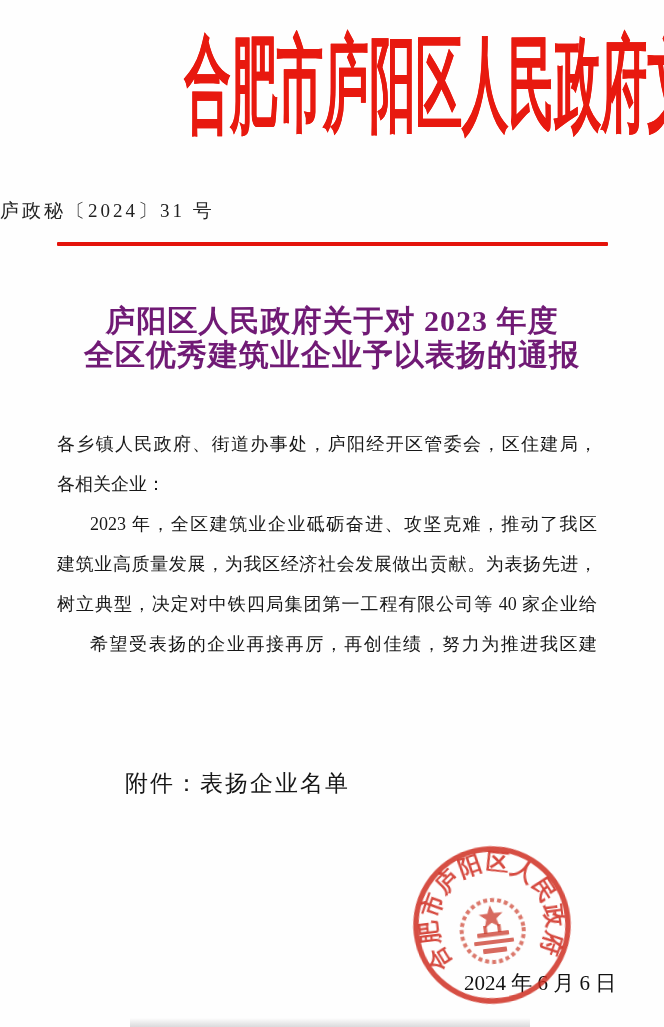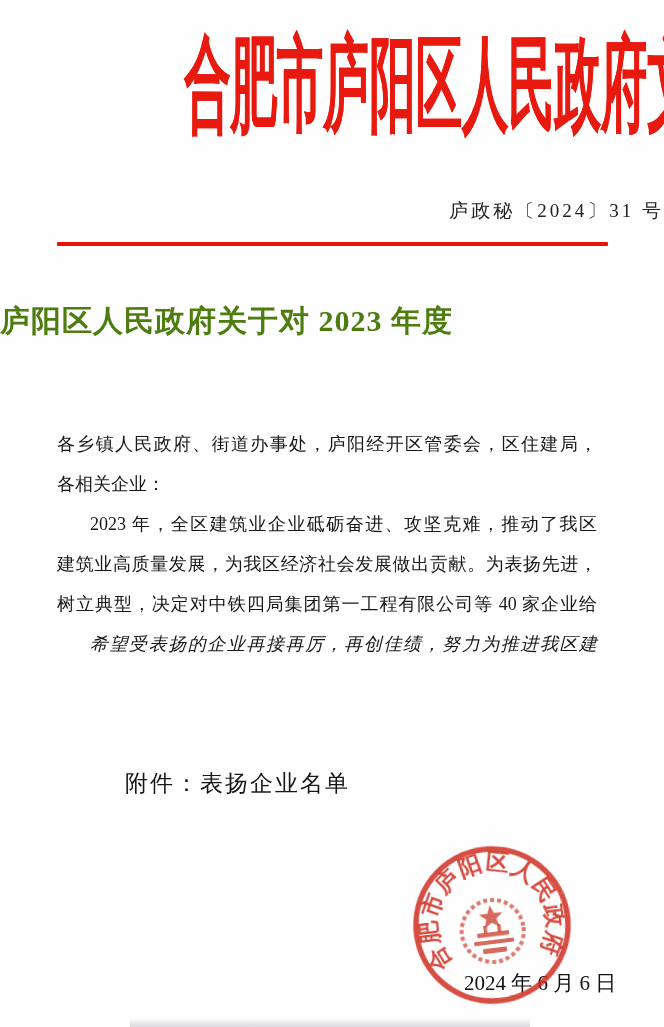--- a/index.html
+++ b/index.html
@@ -29,67 +29,68 @@
     transform-origin: 50% 50%;
     letter-spacing: 0px;
     text-shadow: 0.5px 0 0 #e8190f;
   }
 
   
   .doc-number {
     position: absolute;
     top: 198px; left: 0;
     width: 100%;
-    text-align: right;
+    text-align: left;
     font-size: 19px;
     line-height: 26px;
     letter-spacing: 3px;
     color: #222;
   }
 
   
   .red-line {
     position: absolute;
     top: 242px; left: 57px;
     width: 551px; height: 4px;
     background: #e4130b;
     border-radius: 1px;
   }
 
   
   .doc-title {
     position: absolute;
     top: 304px; left: 0;
     width: 100%;
+    text-align: center;
     font-weight: bold;
     font-size: 30px;
     line-height: 34px;
     letter-spacing: 1px;
-    color: #4d7c0f;
+    color: #701a75;
   }
 
   
   .body-block {
     position: absolute;
     top: 424px; left: 57px;
     width: 540px;
     font-size: 18px;
     line-height: 40px;
     color: #171717;
   }
   .line {
     text-align: justify;
     text-align-last: justify;
     height: 40px;
     overflow: visible;
     white-space: nowrap;
   }
   .line.short { text-align-last: left; }
   .line.indent-first { padding-left: 33px; }
-  .para-indented .line { padding-left: 33px; font-style: italic; }
+  .para-indented .line { padding-left: 33px; }
   .line.full { white-space: normal; }
 
   .attachment {
     position: absolute;
     top: 764px; left: 57px;
     width: 540px;
     padding-left: 68px;
     box-sizing: border-box;
     font-size: 23px;
     line-height: 40px;
@@ -132,20 +133,21 @@
 <div class="page">
 
   <div class="masthead">合肥市庐阳区人民政府文件</div>
 
   <div class="doc-number">庐政秘〔2024〕31 号</div>
 
   <div class="red-line"></div>
 
   <div class="doc-title">
     <div>庐阳区人民政府关于对 2023 年度</div>
+    <div>全区优秀建筑业企业予以表扬的通报</div>
   </div>
 
   <div class="body-block">
     <div class="line full">各乡镇人民政府、街道办事处，庐阳经开区管委会，区住建局，</div>
     <div class="line short">各相关企业：</div>
 
     <div class="line indent-first">2023 年，全区建筑业企业砥砺奋进、攻坚克难，推动了我区</div>
     <div class="line">建筑业高质量发展，为我区经济社会发展做出贡献。为表扬先进，</div>
     <div class="line">树立典型，决定对中铁四局集团第一工程有限公司等 40 家企业给</div>
 

